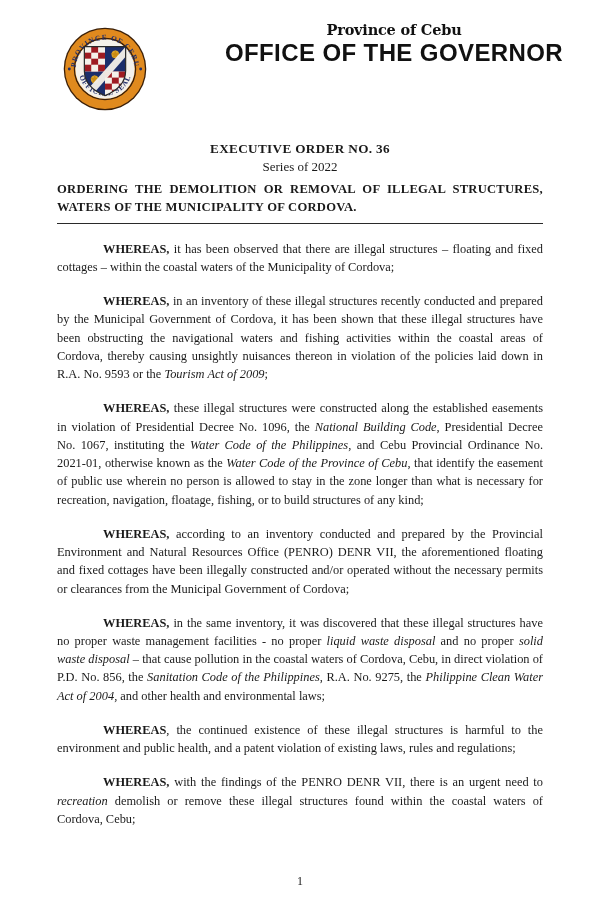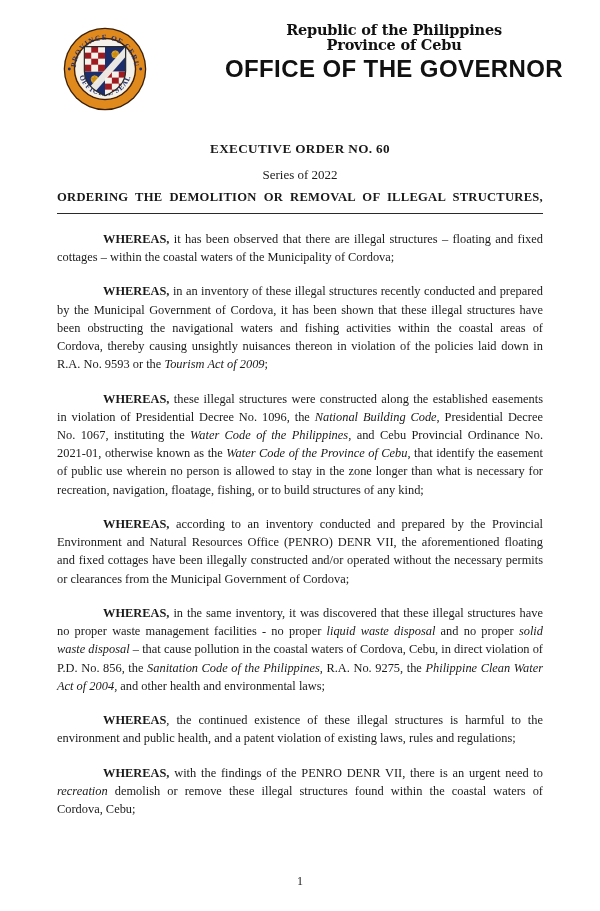--- a/index.html
+++ b/index.html
@@ -75,21 +75,21 @@
   .eo-title {
     text-align: center;
     font-weight: 700;
     font-size: 13.2px;
     letter-spacing: 0.35px;
     margin-top: 33px;
   }
   .eo-series {
     text-align: center;
     font-size: 13px;
-    margin-top: 10px;
+    margin-top: 2px;
   }
 
   .subject {
     margin-top: 6px;
     font-weight: 700;
     font-size: 12.6px;
     letter-spacing: 0.25px;
     text-align: justify;
     text-align-last: left;
     line-height: 1.42;
@@ -203,33 +203,33 @@
 
               <path d="M74,24 L79,30 L31,85 L25,79 Z" fill="#F4F1EA" opacity="0.95"></path>
             </g>
             <path d="M26,24 L74,24 L74,52 C74,68 62,76 50,81 C38,76 26,68 26,52 Z" fill="none" stroke="#2A2A2A" stroke-width="1.4"></path>
           </g>
         </svg>
       </div>
     </div>
 
     <div class="header-text">
-      <div class="gothic-line">Republic of the Philippines</div>
       <div class="gothic-line second">Province of Cebu</div>
       <div class="office-line">OFFICE OF THE GOVERNOR</div>
     </div>
   </div>
 
   <div class="doc-body">
 
-    <div class="eo-title">EXECUTIVE ORDER NO. 60</div>
+    <div class="eo-title">EXECUTIVE ORDER NO. 36</div>
     <div class="eo-series">Series of 2022</div>
 
     <div class="subject">
       <span class="ln">ORDERING THE DEMOLITION OR REMOVAL OF ILLEGAL STRUCTURES,</span>
+      <span class="ln last">WATERS OF THE MUNICIPALITY OF CORDOVA.</span>
     </div>
 
     <hr class="rule">
 
     <div class="paras">
         <p class="para"><b>WHEREAS,</b> it has been observed that there are illegal structures – floating and fixed cottages – within the coastal waters of the Municipality of Cordova;</p>
         <p class="para"><b>WHEREAS,</b> in an inventory of these illegal structures recently conducted and prepared by the Municipal Government of Cordova, it has been shown that these illegal structures have been obstructing the navigational waters and fishing activities within the coastal areas of Cordova, thereby causing unsightly nuisances thereon in violation of the policies laid down in R.A. No. 9593 or the <i>Tourism Act of 2009</i>;</p>
         <p class="para"><b>WHEREAS,</b> these illegal structures were constructed along the established easements in violation of Presidential Decree No. 1096, the <i>National Building Code</i>, Presidential Decree No. 1067, instituting the <i>Water Code of the Philippines</i>, and Cebu Provincial Ordinance No. 2021-01, otherwise known as the <i>Water Code of the Province of Cebu</i>, that identify the easement of public use wherein no person is allowed to stay in the zone longer than what is necessary for recreation, navigation, floatage, fishing, or to build structures of any kind;</p>
         <p class="para"><b>WHEREAS,</b> according to an inventory conducted and prepared by the Provincial Environment and Natural Resources Office (PENRO) DENR VII, the aforementioned floating and fixed cottages have been illegally constructed and/or operated without the necessary permits or clearances from the Municipal Government of Cordova;</p>
         <p class="para"><b>WHEREAS,</b> in the same inventory, it was discovered that these illegal structures have no proper waste management facilities - no proper <i>liquid waste disposal</i> and no proper <i>solid waste disposal</i> – that cause pollution in the coastal waters of Cordova, Cebu, in direct violation of P.D. No. 856, the <i>Sanitation Code of the Philippines</i>, R.A. No. 9275, the <i>Philippine Clean Water Act of 2004</i>, and other health and environmental laws;</p>

